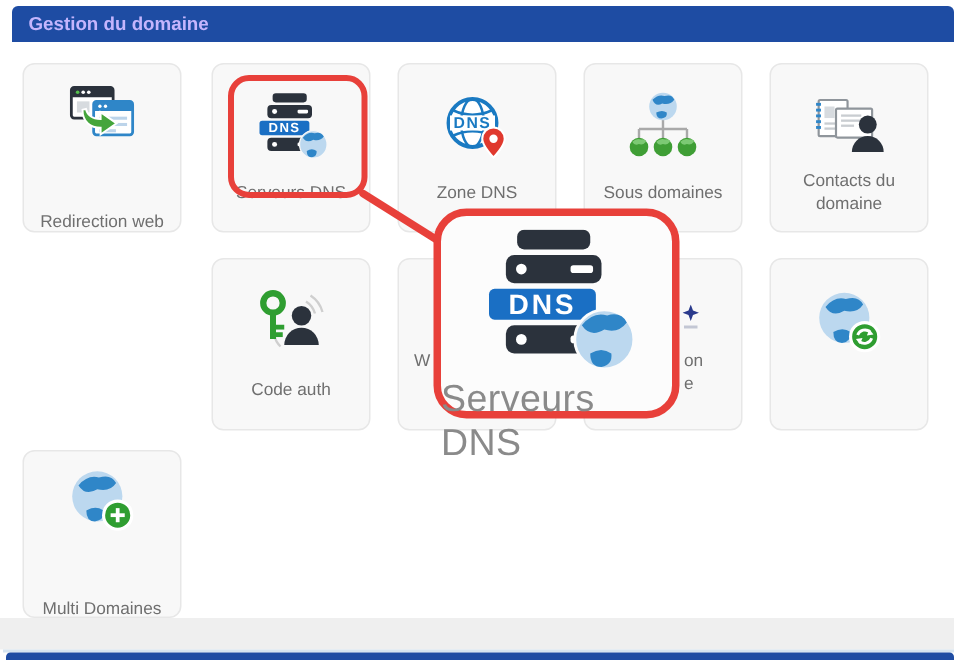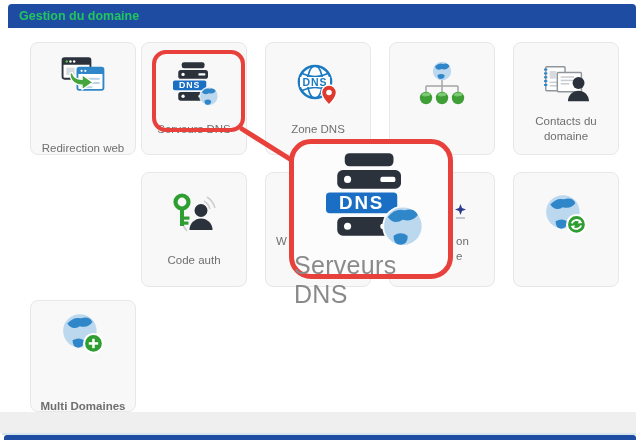--- a/index.html
+++ b/index.html
@@ -1,29 +1,29 @@
 <!DOCTYPE html>
 <html><head>
 <meta charset="utf-8">
 <style>
   html,body{margin:0;padding:0;background:#ffffff;}
   #page{position:relative;width:636px;height:440px;background:#ffffff;overflow:hidden;
         font-family:"Liberation Sans","DejaVu Sans",sans-serif;}
 
   
   .hdr{position:absolute;left:8px;top:4px;width:628px;height:24px;background:#1e4ca3;
-       border-radius:4px 4px 0 0;color:#22c55e;font-size:12.5px;font-weight:bold;
+       border-radius:4px 4px 0 0;color:#c4b5fd;font-size:12.5px;font-weight:bold;
        line-height:24px;padding-left:11px;box-sizing:border-box;}
 
   
   .tile{position:absolute;width:106px;background:#f8f8f8;border:1px solid #e7e7e7;
         border-radius:8px;box-sizing:border-box;display:flex;flex-direction:column;
         align-items:center;z-index:1;cursor:pointer;}
-  .r1{top:42px;height:113px;} .r2{top:172px;height:115px;} .r3{top:300px;height:112px;font-weight:bold;}
-  .c1{left:30px;gap:44px;} .c2{left:141px;} .c3{left:265px;} .c4{left:389px;} .c5{left:513px;align-items:center;}
+  .r1{top:42px;height:113px;} .r2{top:172px;height:115px;} .r3{top:300px;height:112px;}
+  .c1{left:15px;gap:44px;} .c2{left:141px;} .c3{left:265px;} .c4{left:389px;} .c5{left:513px;align-items:center;}
   .tile-icon{height:62px;display:flex;align-items:center;justify-content:center;margin-top:10px;}
   .tile-label{flex:1;display:flex;align-items:center;justify-content:center;text-align:center;
               font-size:11.5px;color:#6f6f6f;line-height:1.3;padding:0 6px 10px;}
 
   
   .frag{position:absolute;font-size:11.5px;color:#6f6f6f;}
 
   
   #connector{position:absolute;left:0;top:0;z-index:5;pointer-events:none;}
   .ring{position:absolute;left:152px;top:50px;width:93px;height:82px;border:4px solid #e8403a;
@@ -122,20 +122,21 @@
         <g>
           <circle cx="9" cy="37" r="6.2" fill="#3f9e35"></circle>
             <path d="M4.5 33.5 q3-2.8 6-1.5 q2.5-.8 3.2 1.5 q-2 2.5-4.8 1.5 q-2.8 1.5-4.4-1.5z" fill="#7cc973"></path>
           <circle cx="25" cy="37" r="6.2" fill="#3f9e35"></circle>
             <path d="M20.5 33.5 q3-2.8 6-1.5 q2.5-.8 3.2 1.5 q-2 2.5-4.8 1.5 q-2.8 1.5-4.4-1.5z" fill="#7cc973"></path>
           <circle cx="41" cy="37" r="6.2" fill="#3f9e35"></circle>
             <path d="M36.5 33.5 q3-2.8 6-1.5 q2.5-.8 3.2 1.5 q-2 2.5-4.8 1.5 q-2.8 1.5-4.4-1.5z" fill="#7cc973"></path>
         </g>
       </svg>
     </div>
+    <div class="tile-label">Sous domaines</div>
   </div>
 
   <div class="tile r1 c5">
     <div class="tile-icon">
       <svg width="52" height="44" viewBox="0 0 54 44">
         <rect x="6" y="4" width="20" height="25" rx="1" fill="#fff" stroke="#8f959b" stroke-width="1.5"></rect>
         <g fill="#2f86c8">
           <rect x="4.2" y="6" width="3.4" height="2"></rect>
             <rect x="4.2" y="10" width="3.4" height="2"></rect>
           <rect x="4.2" y="14" width="3.4" height="2"></rect>

